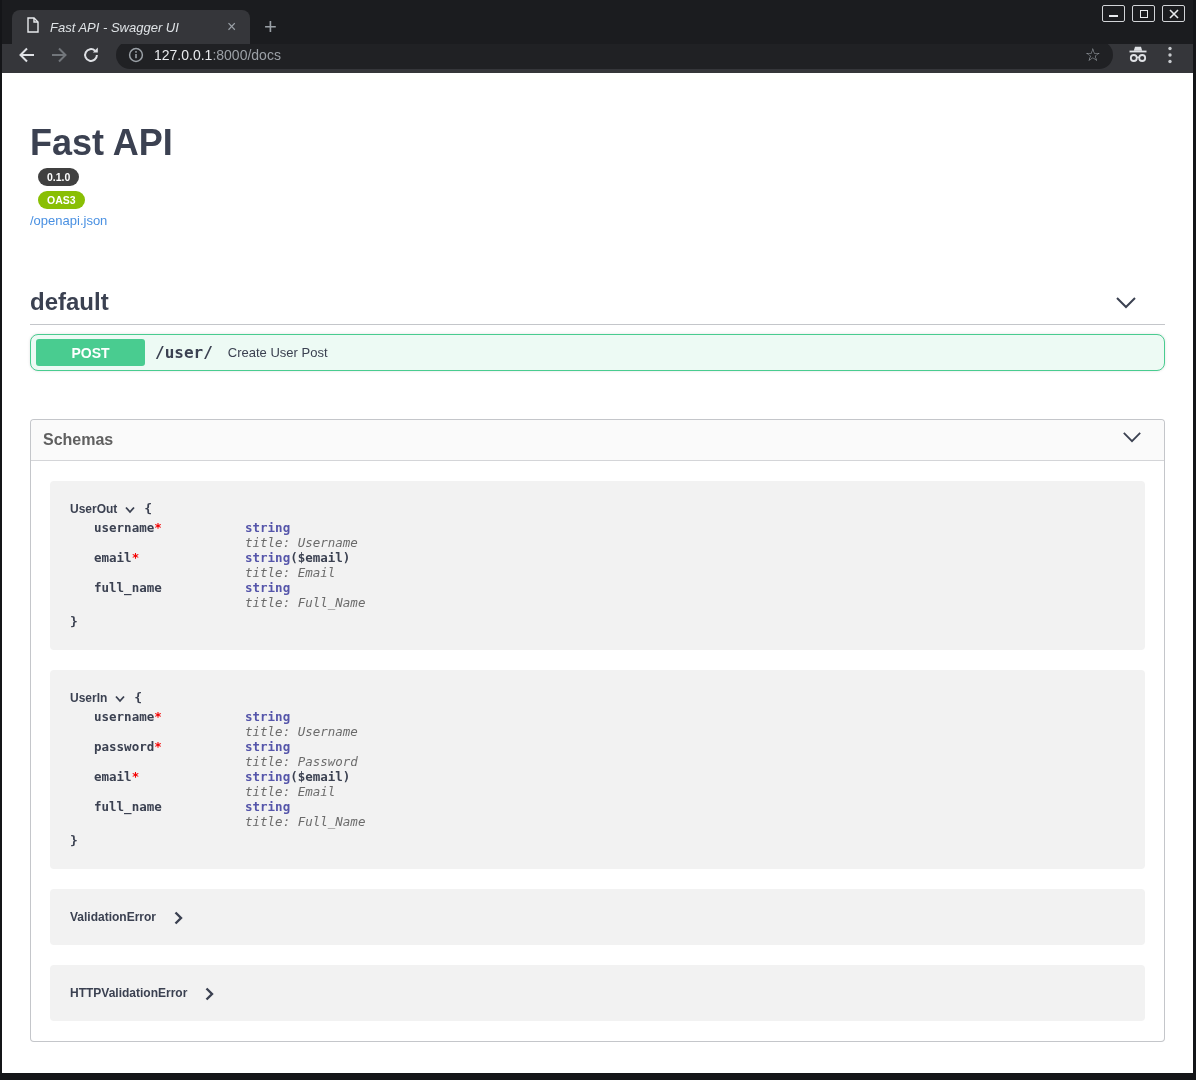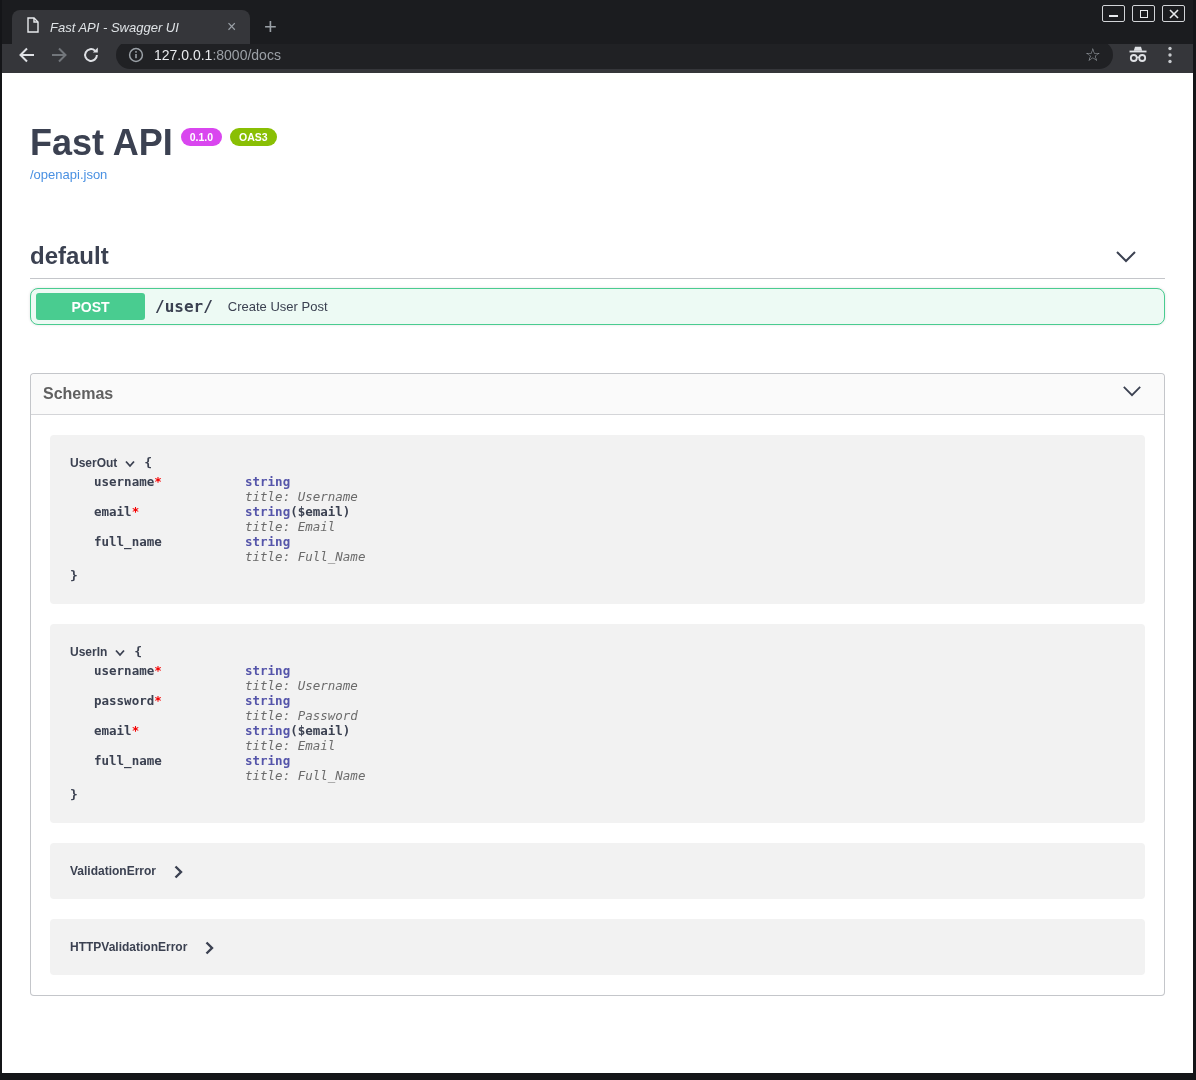--- a/index.html
+++ b/index.html
@@ -34,25 +34,25 @@
   .url { font-size: 14px; margin-left: 10px; flex: 1; }
   .url-host { color: #e8eaed; }
   .url-rest { color: #9ba0a6; }
   .star { color: #9aa0a6; font-size: 18px; line-height: 18px; }
 
   
   .content { flex: 1; background: #ffffff; overflow: hidden; }
   .page { padding: 0 28px; }
 
   .info { margin-top: 50px; }
-  .h1-row { display: flex; align-items: flex-start; }
+  .h1-row { display: flex; align-items: flex-start; flex-direction: column; }
   .api-title { font-size: 36px; line-height: 40px; font-weight: 700; color: #3b4151; }
   .badge { display: inline-block; font-size: 10.5px; font-weight: 700; color: #ffffff;
            padding: 3px 9px; border-radius: 10px; margin-left: 8px; margin-top: 5px; }
-  .badge-version { background: #d946ef; }
+  .badge-version { background: #404040; }
   .badge-oas { background: #89bf04; }
   .spec-link { color: #4990e2; font-size: 13px; margin-top: 4px; display: inline-block; text-decoration: none; }
 
   .tag-section { margin-top: 59px; }
   .tag-header { display: flex; align-items: center; justify-content: space-between; padding-right: 28px; }
   .tag-name { font-size: 24px; line-height: 28px; font-weight: 700; color: #3b4151; }
   .tag-rule { border: none; border-bottom: 1px solid rgba(59,65,81,.3); margin-top: 8px; }
 
   .opblock { margin-top: 9px; height: 37px; border: 1px solid #49cc90; border-radius: 8px;
              background: #edfaf4; display: flex; align-items: center; padding: 0 5px;

